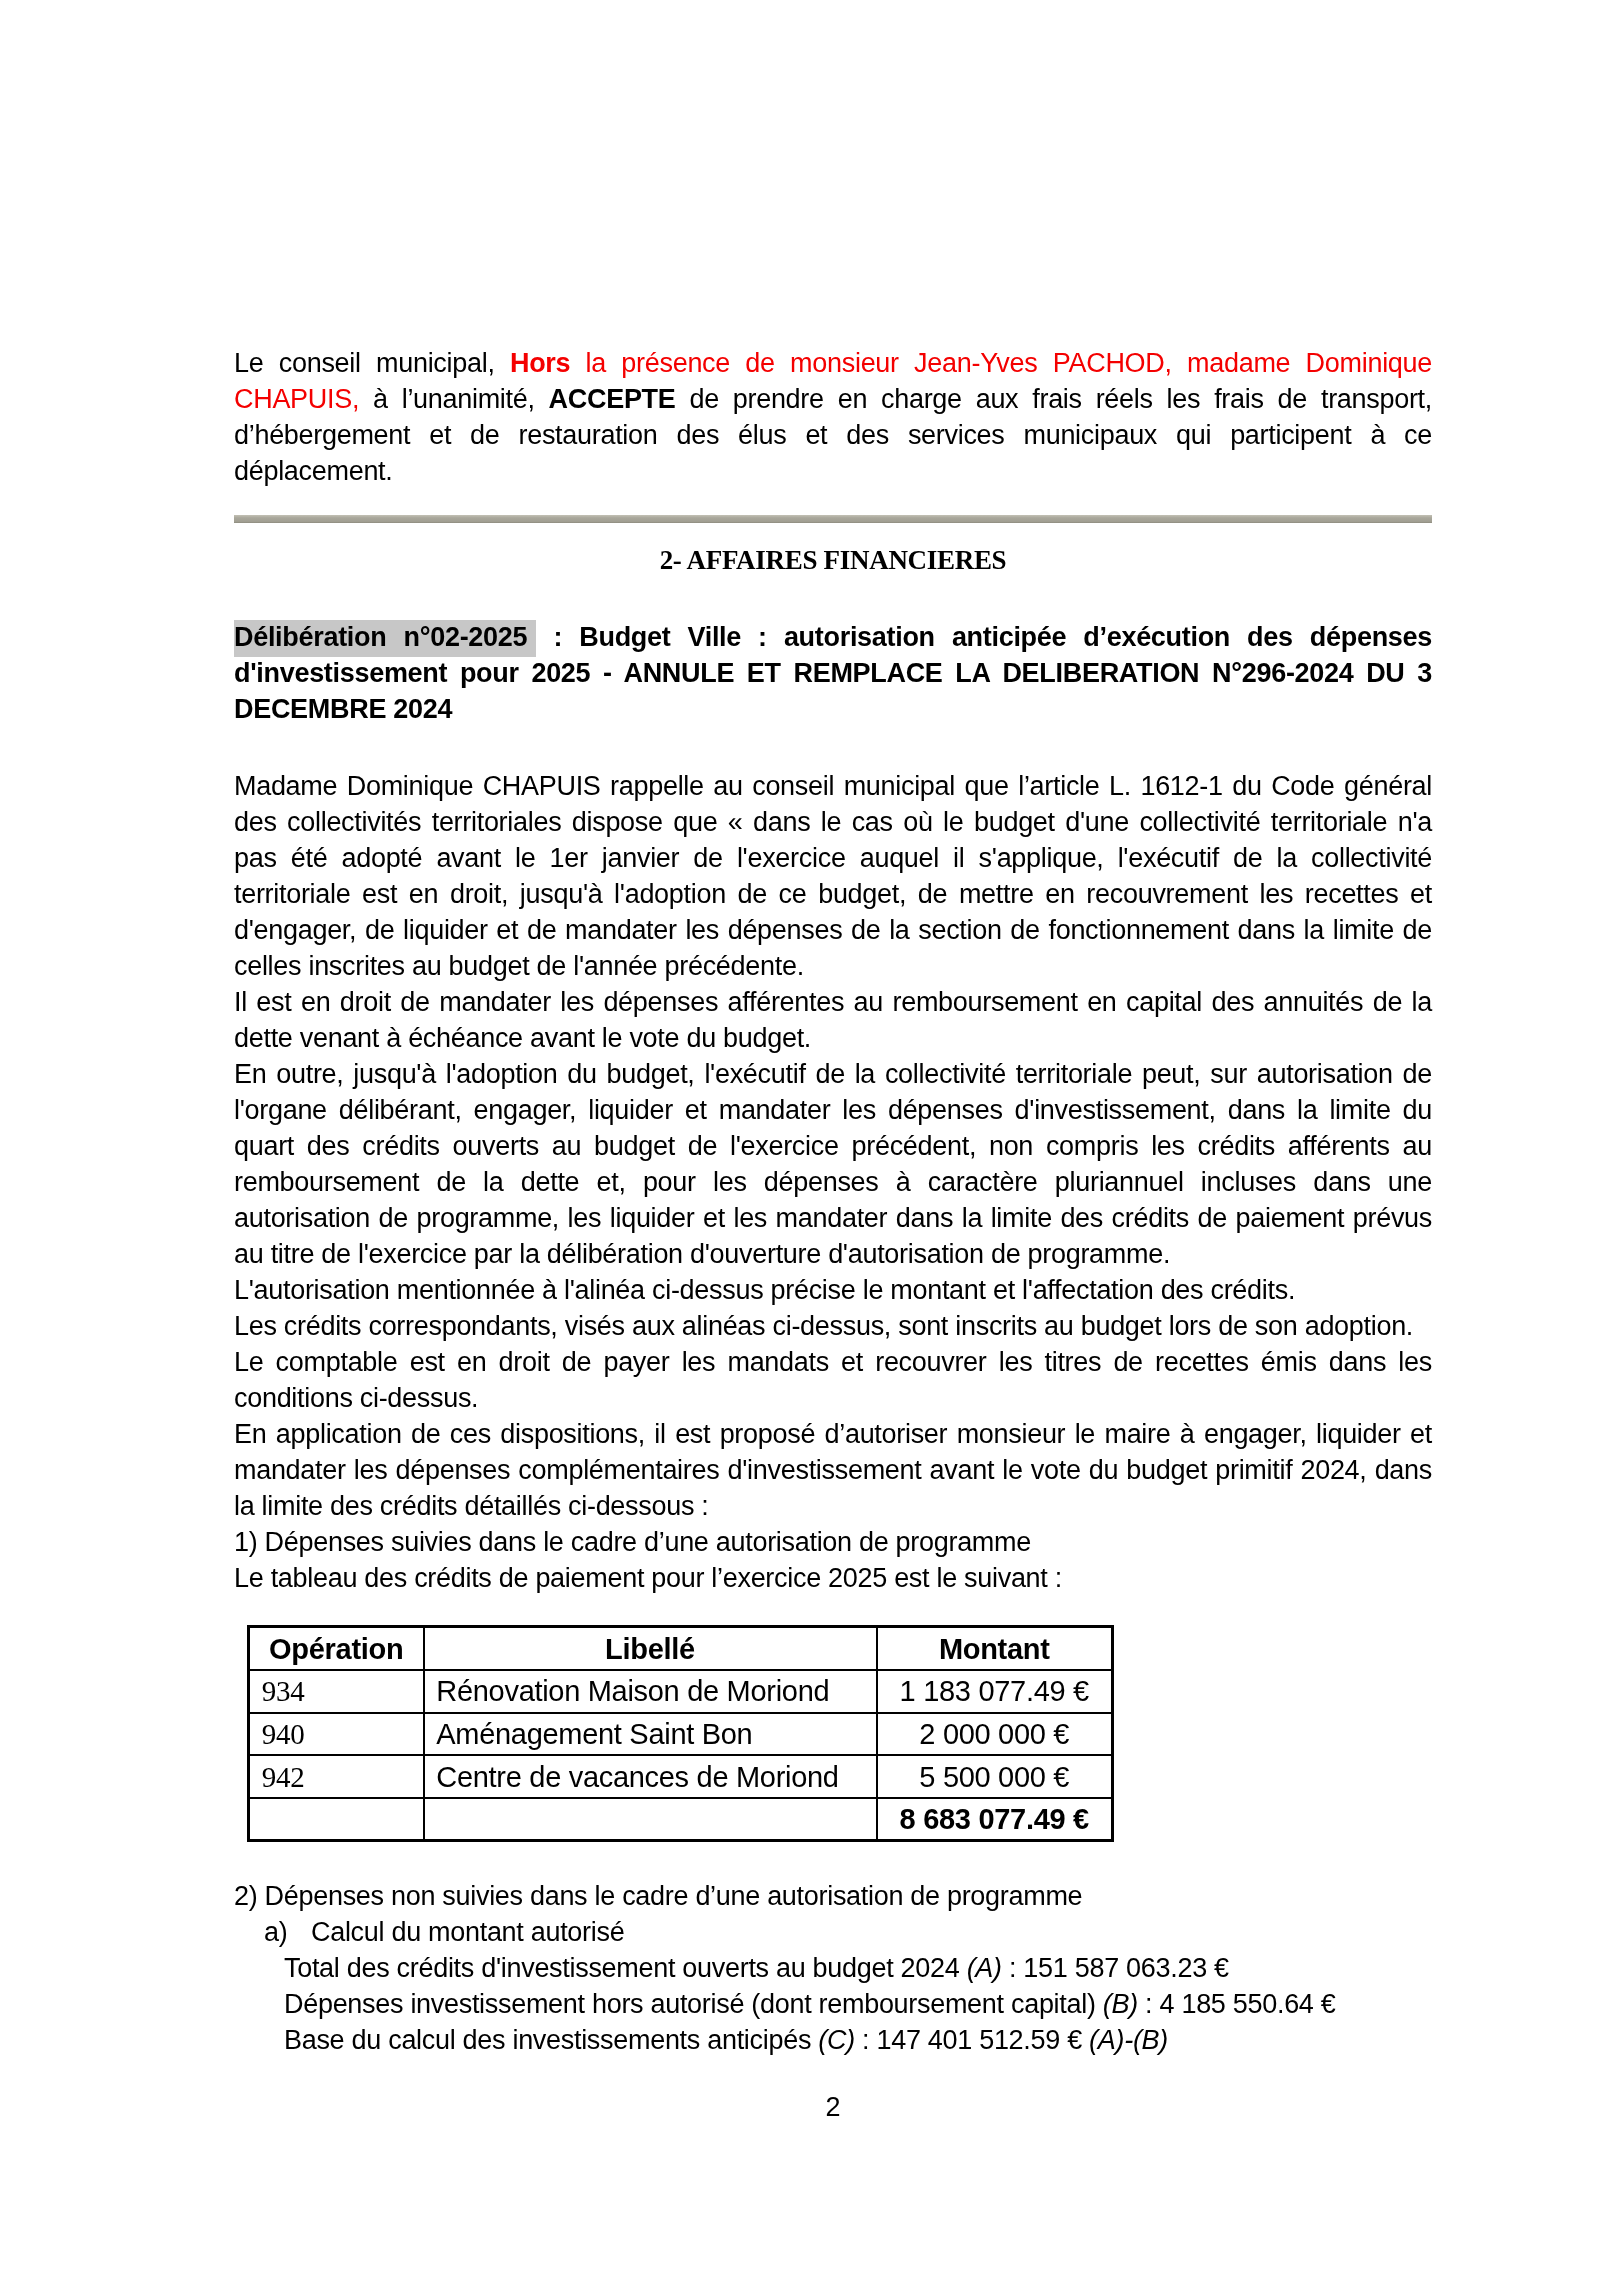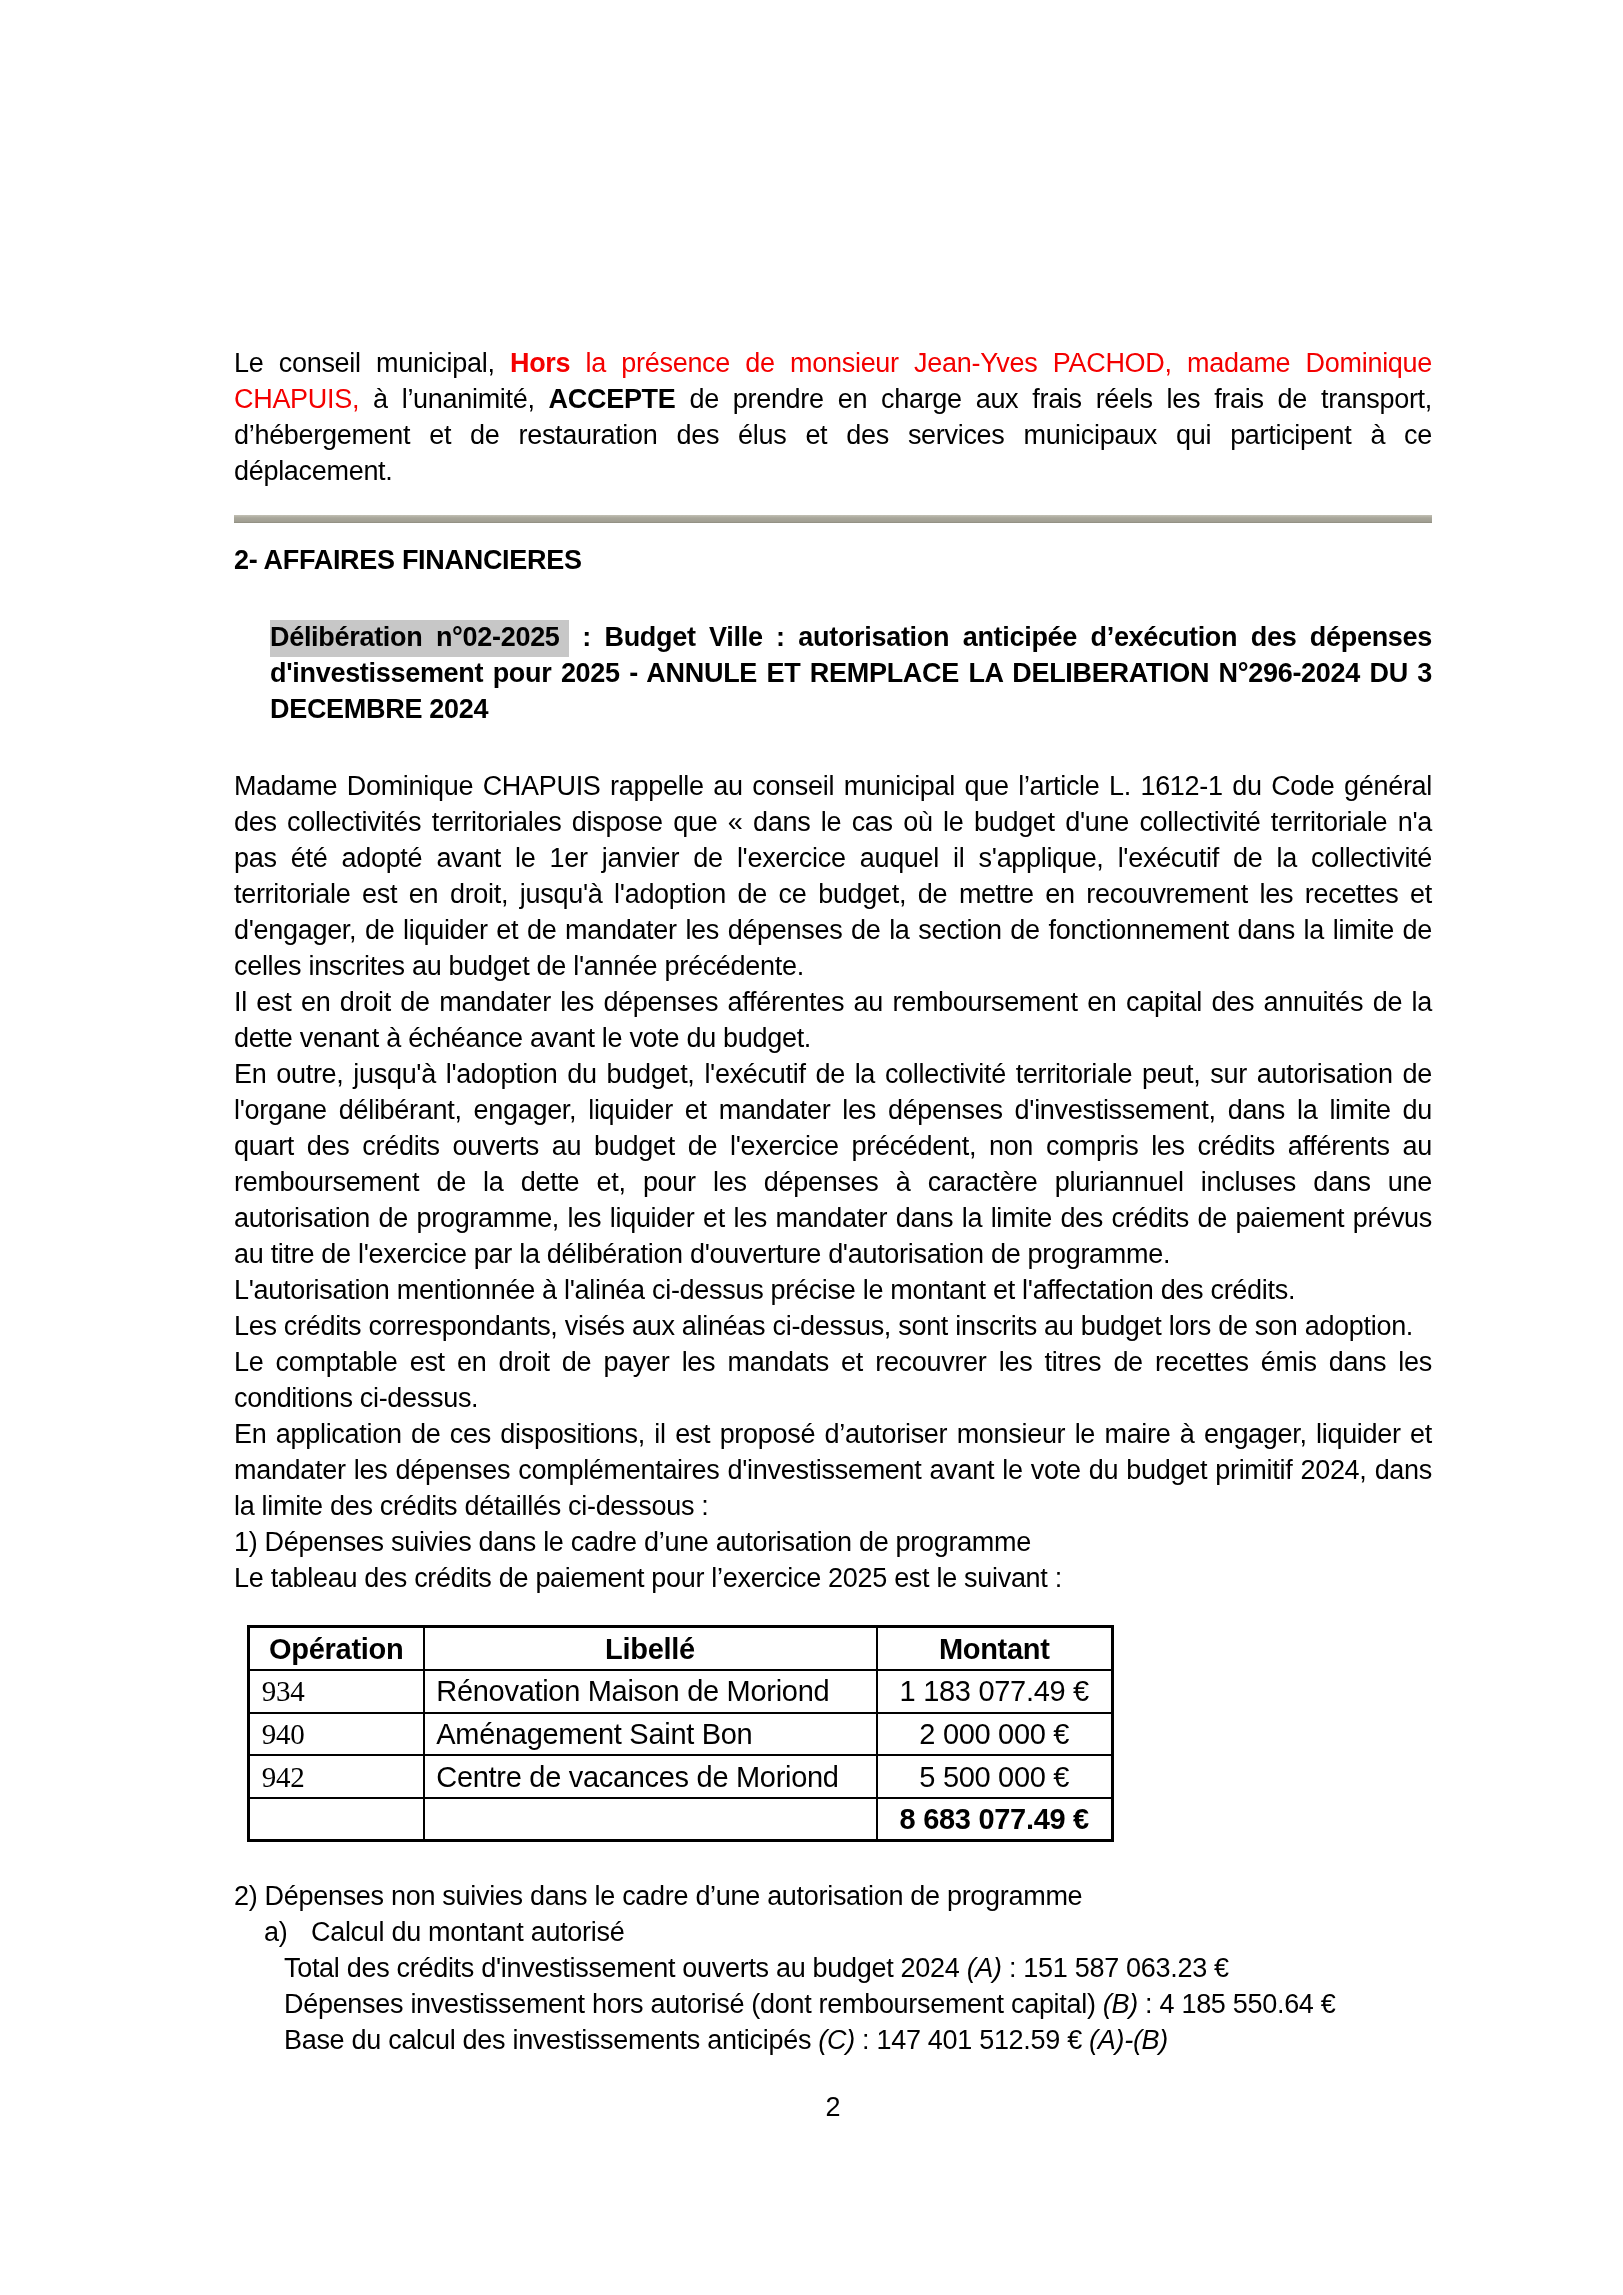--- a/index.html
+++ b/index.html
@@ -31,27 +31,27 @@
   .divider {
     height: 7.9px;
     width: 100%;
     margin-top: 26px;
     background: linear-gradient(to bottom, #c3c1b5 0%, #a9a79b 35%, #a19f92 80%, #8d8b7e 100%);
   }
 
   .section-heading {
     margin-top: 19.6px;
     font-weight: bold;
-    text-align: left;
+    text-align: center;
+    font-family: Liberation Serif, serif;
   }
 
   .delib-heading {
     margin-top: 41px;
     font-weight: bold;
-    margin-left: 36px;
   }
   .delib-heading .hl {
     background: #c7c7c7;
     padding: 2px 9.2px 4.6px 0;
   }
 
   .body-block { margin-top: 41px; }
   .body-block p { margin: 0; }
 
   table.credits {

